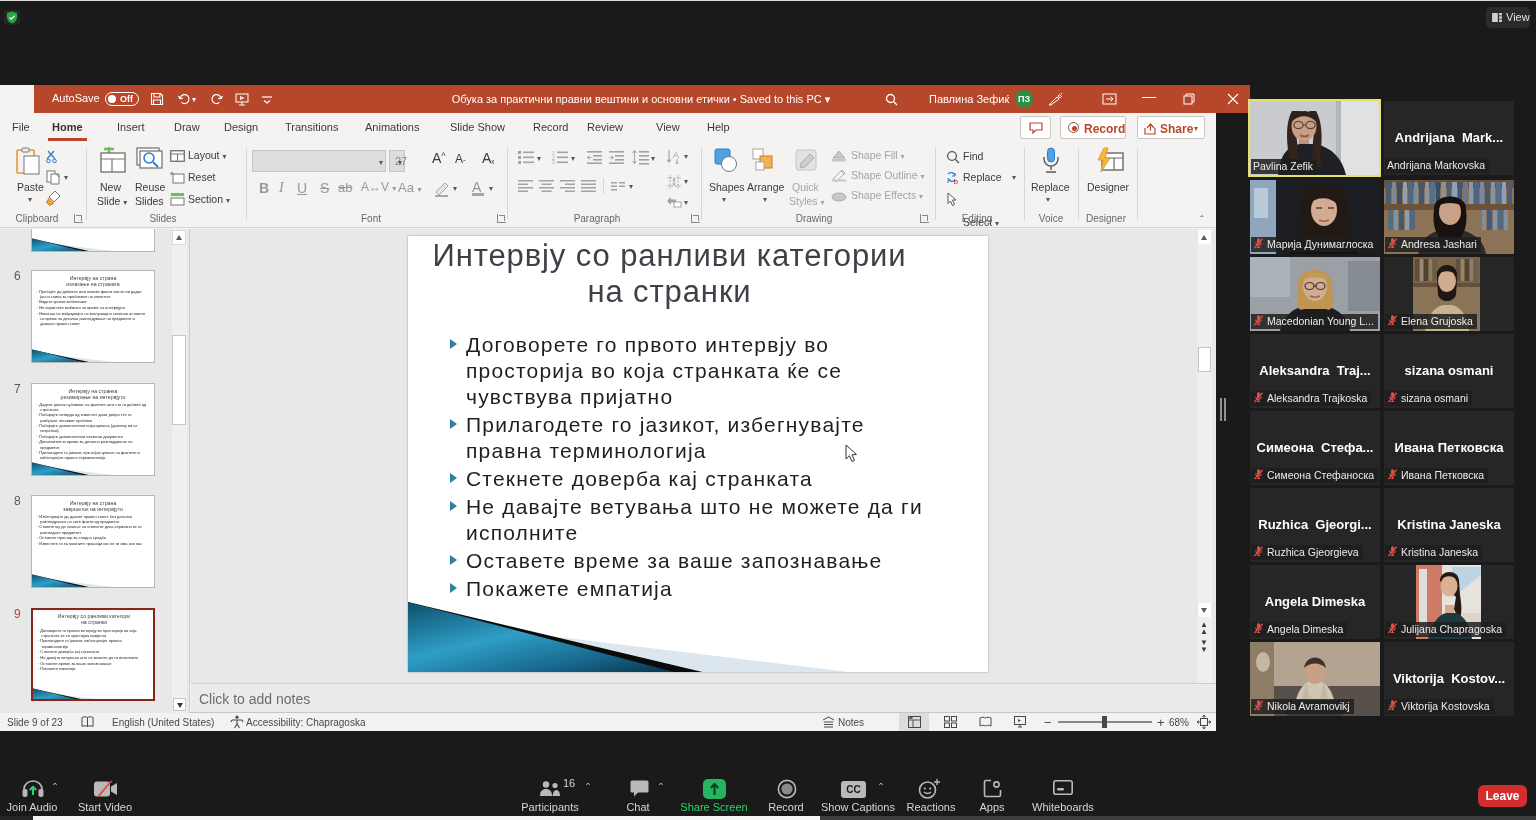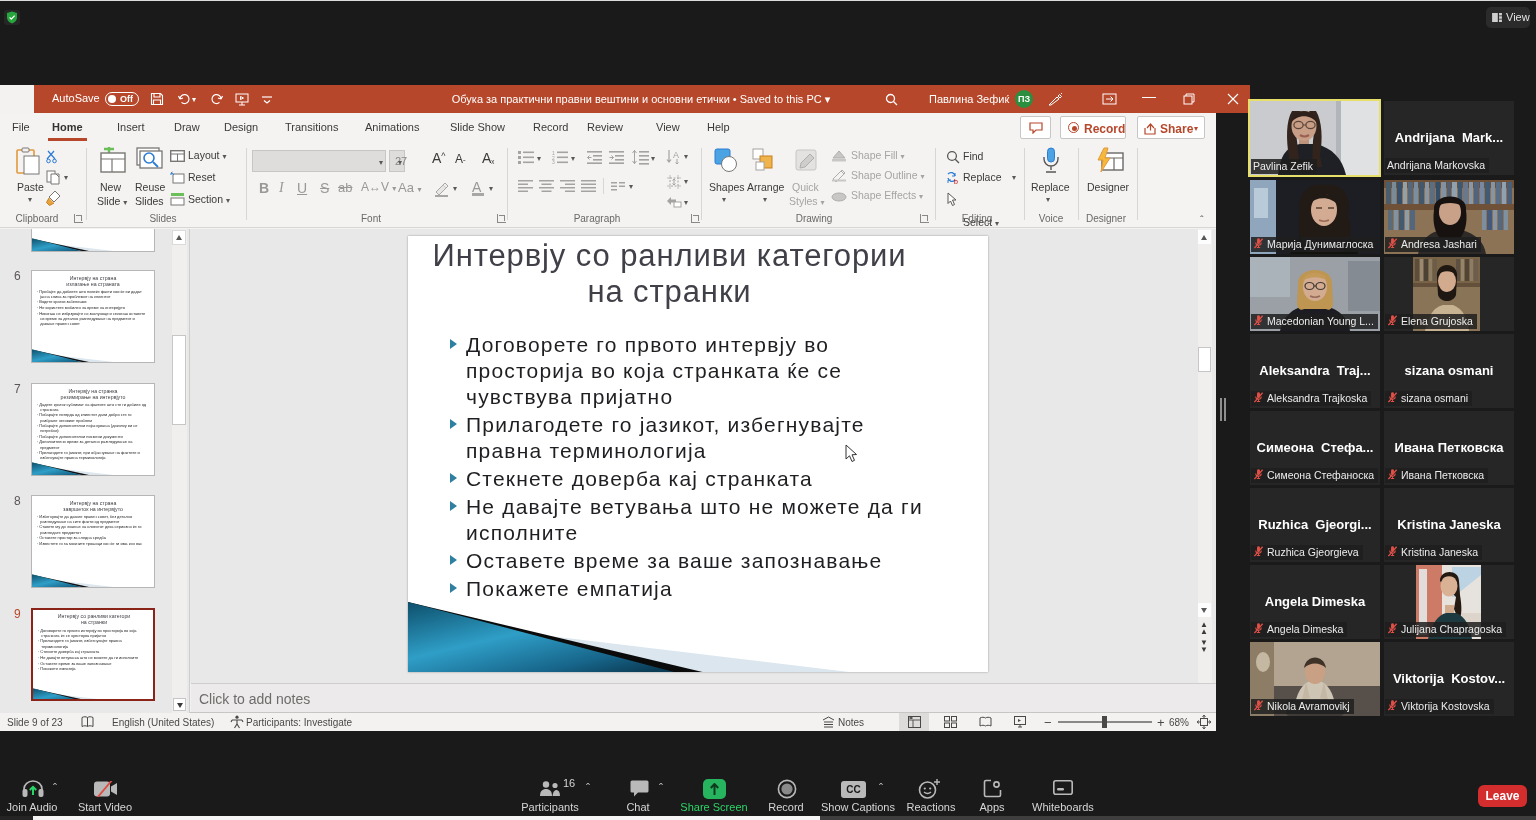--- a/index.html
+++ b/index.html
@@ -550,21 +550,21 @@
     <div class="statusbar" id="status">
       <div class="abs" style="left:7px;top:4px;">Slide 9 of 23</div>
       <svg class="abs" style="left:81px;top:3px;" width="13" height="12" viewBox="0 0 13 12">
           <path d="M1 1.5 C3 0.5 5 0.5 6.5 1.5 C8 0.5 10 0.5 12 1.5 V10.5 C10 9.5 8 9.5 6.5 10.5 C5 9.5 3 9.5 1 10.5 z M6.5 1.5 V10.5" stroke="#4a4846" fill="none"></path>
         </svg>
       <div class="abs" style="left:112px;top:4px;">English (United States)</div>
       <svg class="abs" style="left:230px;top:2px;" width="14" height="14" viewBox="0 0 14 14">
           <circle cx="7" cy="2.2" r="1.6" fill="#4a4846"></circle>
           <path d="M2 5 h10 M7 5 v4 M7 9 l-2.5 4 M7 9 l2.5 4 M2 5 l-1 2 M12 5 l1 2" stroke="#4a4846" fill="none" stroke-width="1.1"></path>
         </svg>
-      <div class="abs" style="left:246px;top:4px;">Participants: Investigate</div>
+      <div class="abs" style="left:246px;top:4px;">Accessibility: Chapragoska</div>
       <svg class="abs" style="left:822px;top:3px;" width="13" height="12" viewBox="0 0 13 12">
           <path d="M1 4 L6.5 1 12 4 M2 6 h9 M2 8.5 h9 M2 11 h9" stroke="#4a4846" fill="none"></path>
         </svg>
       <div class="abs" style="left:838px;top:4px;">Notes</div>
       <div class="abs" style="left:899px;top:0px;width:30px;height:18px;background:#dedcda;"></div>
       <svg class="abs" style="left:908px;top:3px;" width="13" height="12" viewBox="0 0 13 12">
           <rect x="0.5" y="0.5" width="12" height="11" stroke="#4a4846" fill="none"></rect>
           <path d="M0.5 4 h12 M5 4 v7.5 M1.5 1.5 h3 M1.5 2.5 h3" stroke="#4a4846" fill="none" stroke-width="0.9"></path>
         </svg>
       <svg class="abs" style="left:944px;top:3px;" width="13" height="12" viewBox="0 0 13 12">

